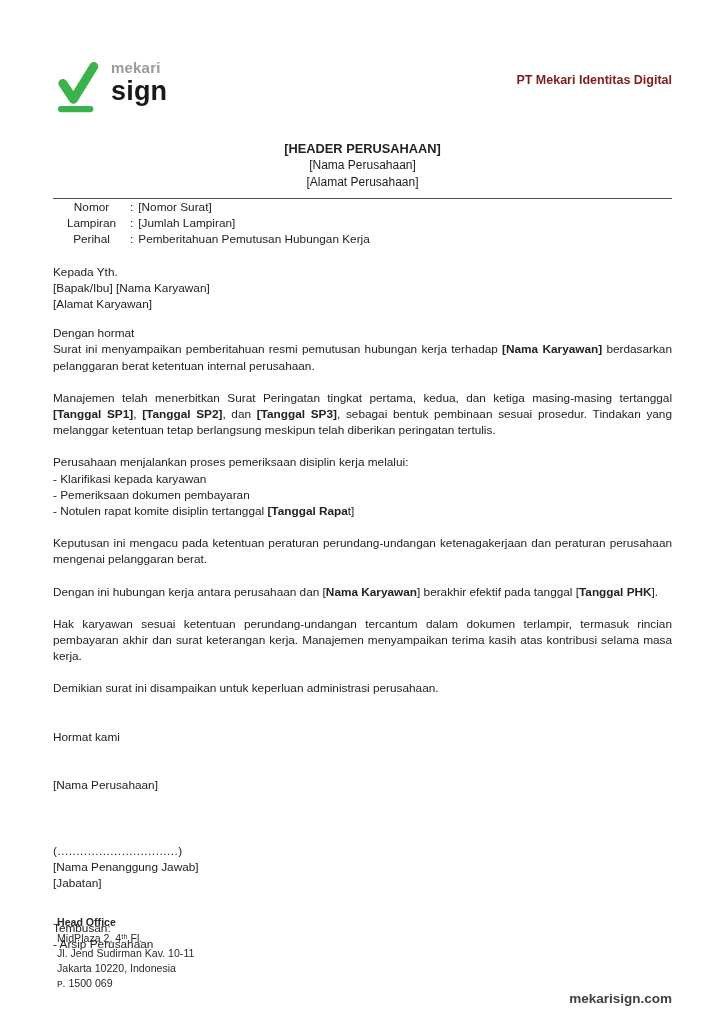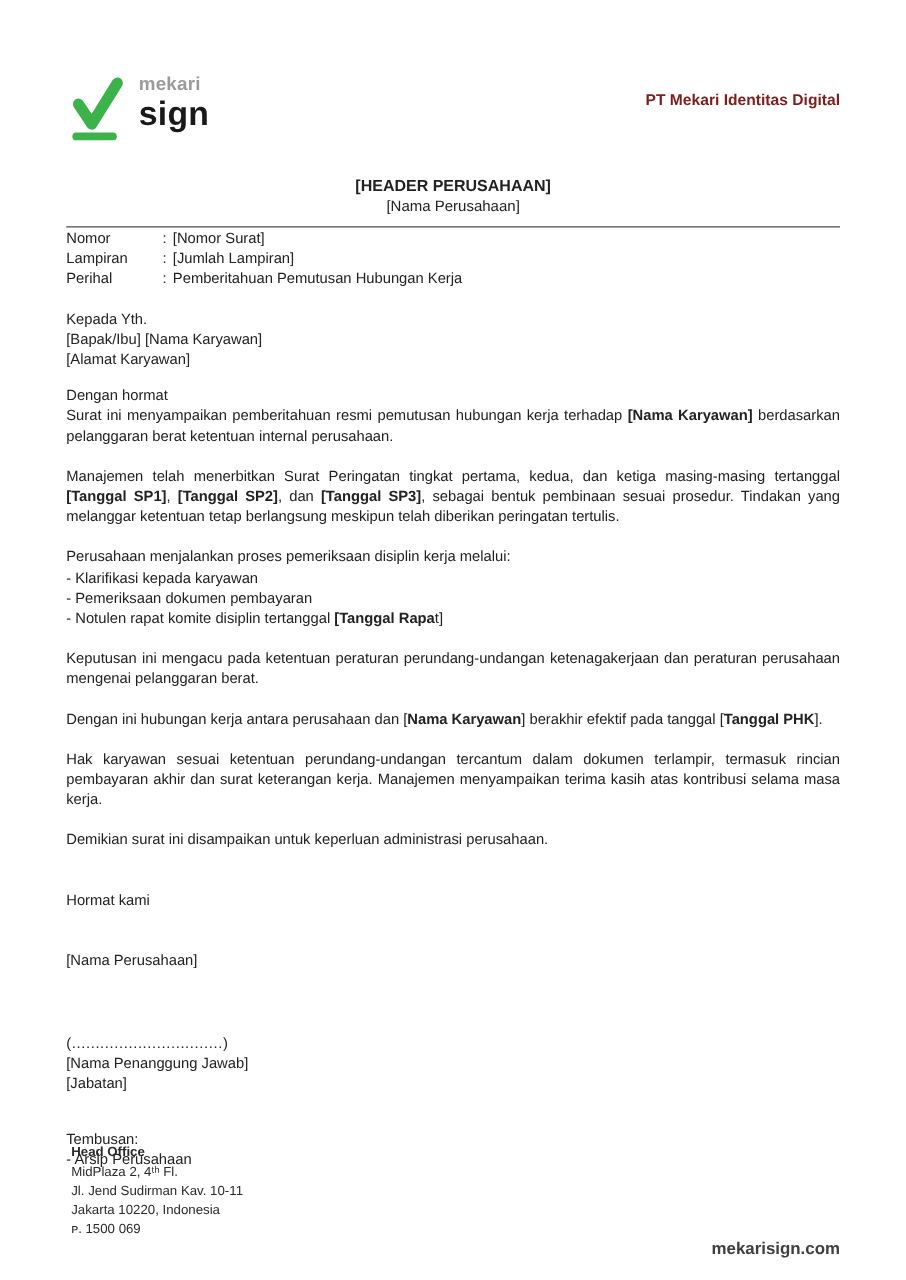--- a/index.html
+++ b/index.html
@@ -28,21 +28,21 @@
   
   .letterhead { text-align: center; line-height: 17px; font-size: 12px; color: #222; }
   .letterhead .lh-header { font-weight: 700; font-size: 12.8px; }
   .header-divider { border: none; border-top: 1px solid #4d4d4d; margin: 7px 0 0 0; }
 
   
   .body-text { font-size: 11.8px; line-height: 16.2px; color: #222; }
   .place-date { margin-top: 7px; margin-bottom: 16px; }
   .meta { margin-bottom: 16px; }
   .meta-row { display: flex; }
-  .meta-label { width: 77px; flex: 0 0 77px; }
+  .meta-label { width: 77px; flex: 0 0 77px; text-align: center; }
   .meta-colon { margin-right: 5px; }
   .recipient { margin-bottom: 13px; }
   p.para { margin: 0 0 16px 0; text-align: justify; }
   p.para-tight { margin: 0; text-align: left; }
   .list-block { margin-bottom: 16px; }
   .b { font-weight: 700; }
 
   .closing { margin-top: 32px; }
   .signer-company { margin-top: 32px; }
   .signature-line { margin-top: 50px; letter-spacing: 0.5px; }
@@ -77,20 +77,21 @@
           <span class="logo-mekari">mekari</span>
           <span class="logo-sign">sign</span>
         </span>
       </div>
       <div class="company-name">PT Mekari Identitas Digital</div>
     </div>
 
     <div class="letterhead">
       <div class="lh-header">[HEADER PERUSAHAAN]</div>
       <div>[Nama Perusahaan]</div>
+      <div>[Alamat Perusahaan]</div>
     </div>
     <hr class="header-divider">
 
     <div class="body-text">
 
 
       <div class="meta">
         <div class="meta-row">
           <span class="meta-label">Nomor</span>
           <span class="meta-colon">:</span>

